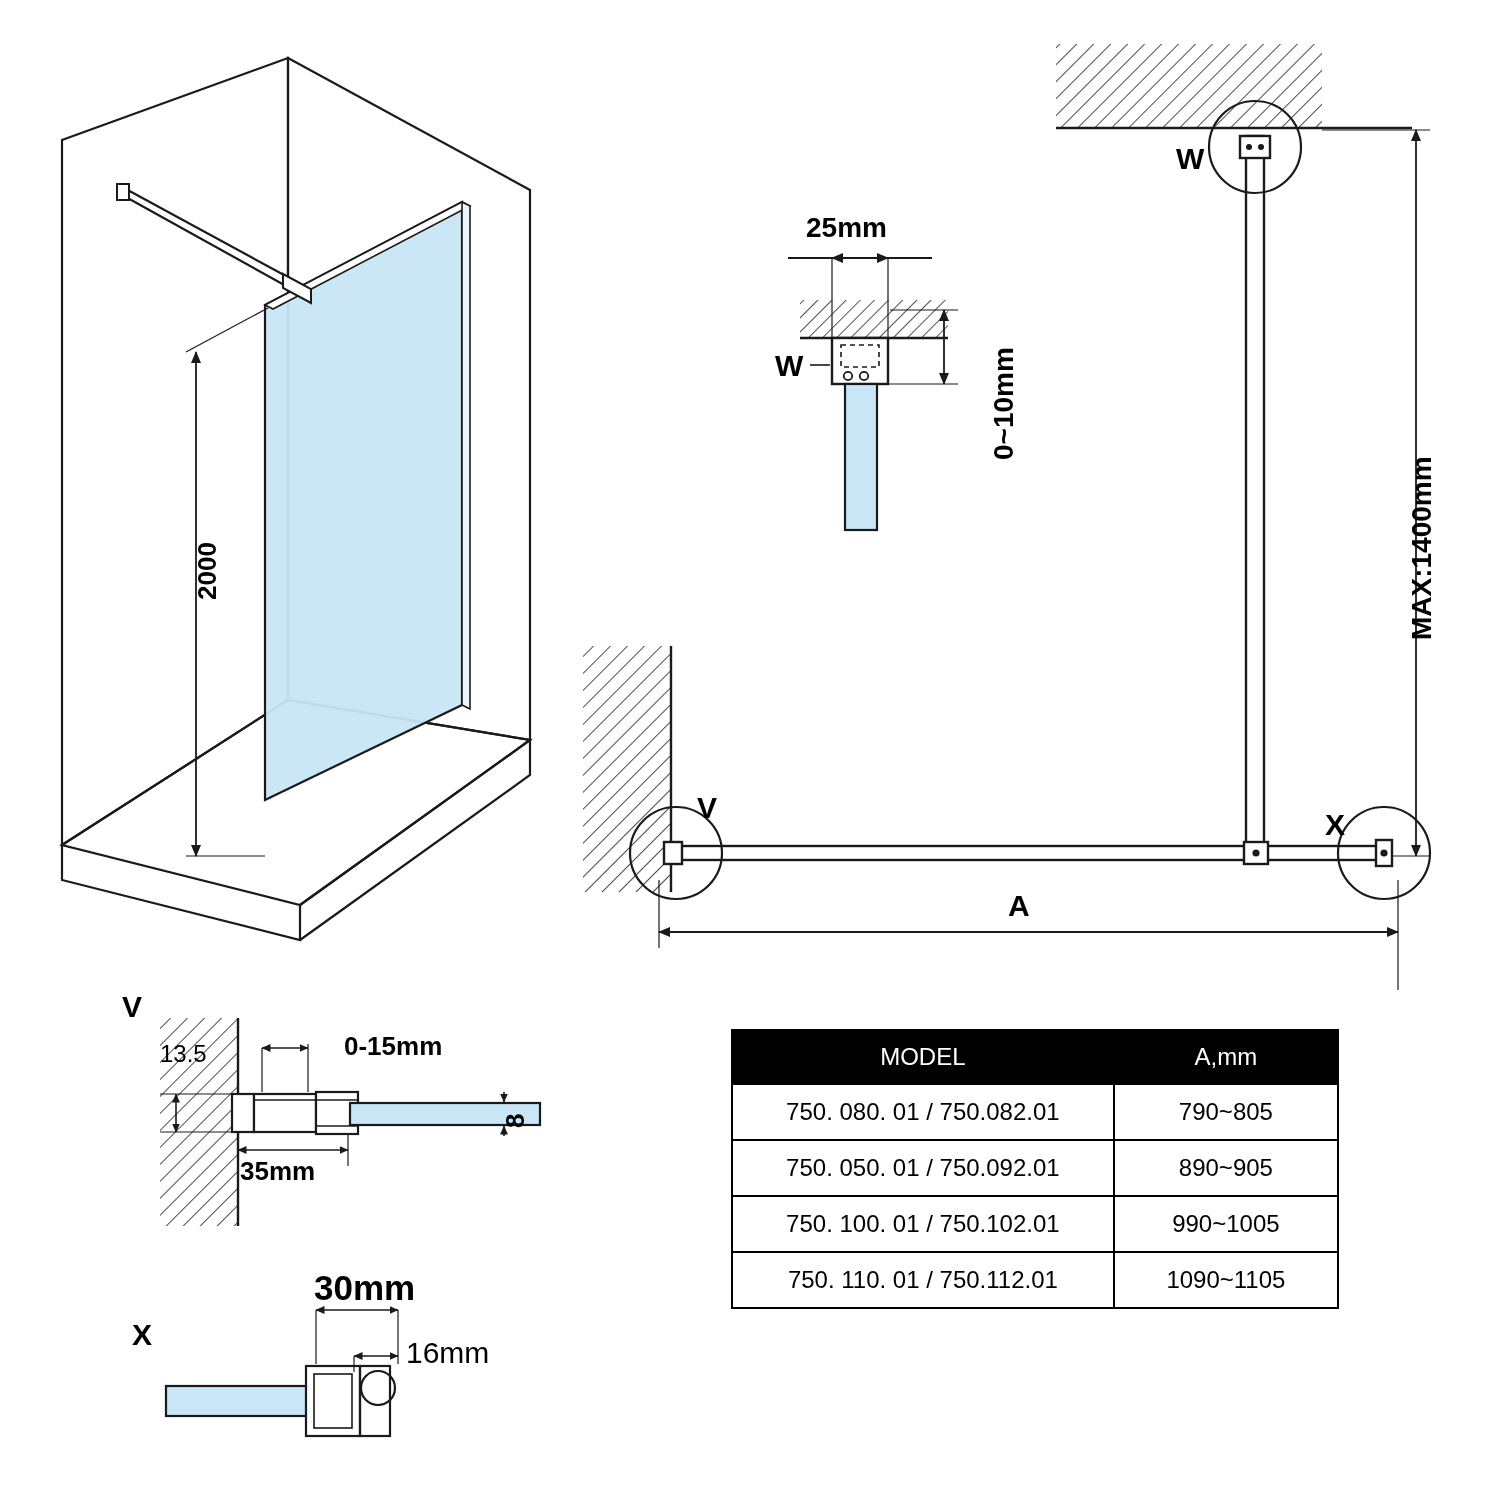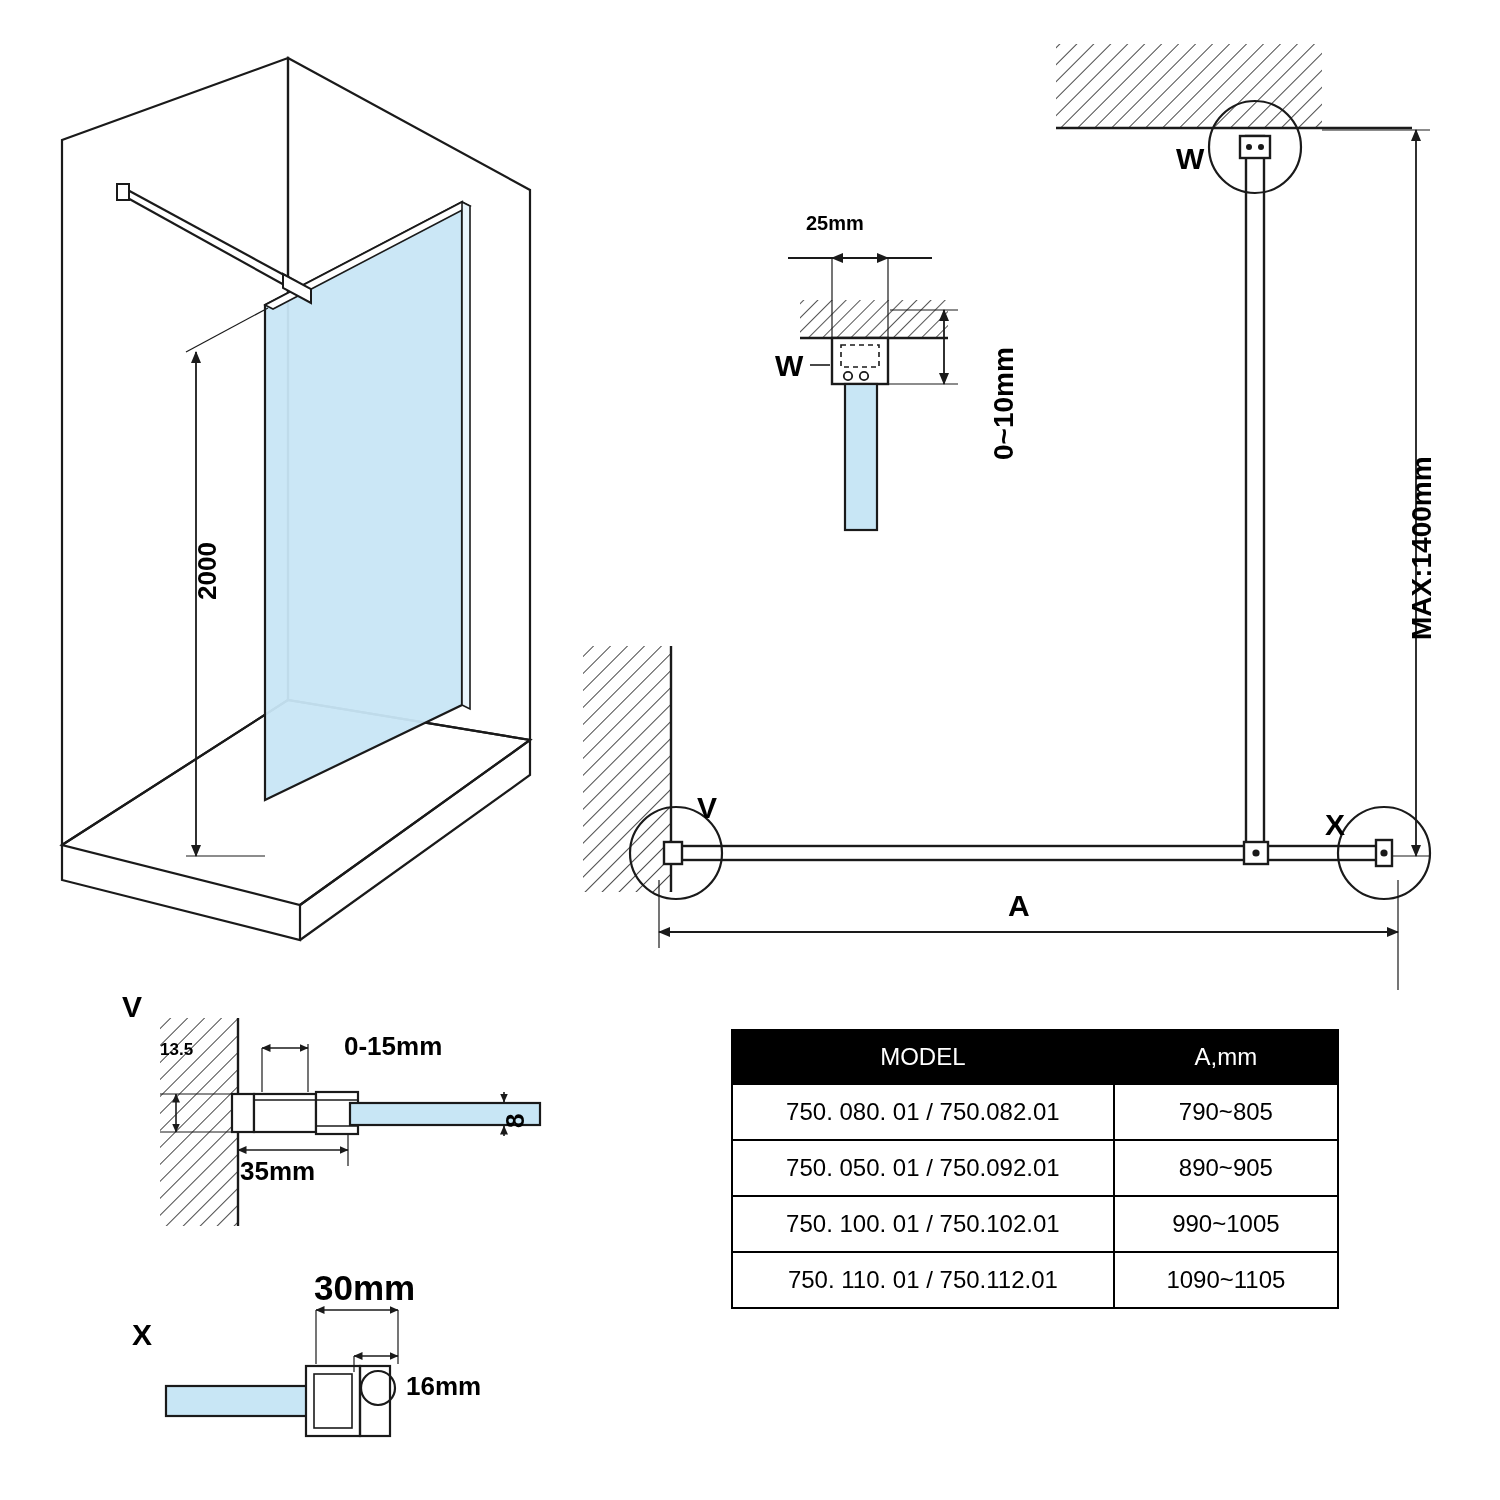--- a/index.html
+++ b/index.html
@@ -235,51 +235,51 @@
       <line x1="398" y1="1310" x2="398" y2="1364" stroke="#1a1a1a" stroke-width="1.2"></line>
 
       <line x1="354" y1="1356" x2="398" y2="1356" stroke="#1a1a1a" stroke-width="1.6" marker-start="url(#arrStartS)" marker-end="url(#arrEndS)"></line>
       <line x1="354" y1="1356" x2="354" y2="1372" stroke="#1a1a1a" stroke-width="1.2"></line>
     </g>
 
   </svg>
 
   <div class="lbl rot90" style="left:192px; top:600px; font-size:26px; font-weight:bold;">2000</div>
 
-  <div class="lbl" style="left:806px; top:212px; font-size:20px; font-weight:bold;">25mm</div>
+  <div class="lbl" style="left:806px; top:212px; font-size:28px; font-weight:bold;">25mm</div>
 
   <div class="lbl rot90" style="left:988px; top:460px; font-size:28px; font-weight:bold;">0~10mm</div>
 
   <div class="lbl" style="left:775px; top:349px; font-size:30px; font-weight:bold;">W</div>
 
   <div class="lbl" style="left:1176px; top:142px; font-size:30px; font-weight:bold;">W</div>
 
   <div class="lbl" style="left:697px; top:791px; font-size:30px; font-weight:bold;">V</div>
 
   <div class="lbl" style="left:1325px; top:808px; font-size:30px; font-weight:bold;">X</div>
 
   <div class="lbl" style="left:1008px; top:889px; font-size:30px; font-weight:bold;">A</div>
 
   <div class="lbl rot90" style="left:1406px; top:640px; font-size:28px; font-weight:bold;">MAX:1400mm</div>
 
   <div class="lbl" style="left:122px; top:990px; font-size:30px; font-weight:bold;">V</div>
 
-  <div class="lbl" style="left:160px; top:1040px; font-size:17px; font-weight:bold;">13.5</div>
+  <div class="lbl" style="left:160px; top:1040px; font-size:24px; font-weight:normal;">13.5</div>
 
   <div class="lbl" style="left:300px; top:1031px; font-size:26px; font-weight:bold;margin-left:44px;">0-15mm</div>
 
   <div class="lbl" style="left:240px; top:1156px; font-size:26px; font-weight:bold;text-align:center;">35mm</div>
 
   <div class="lbl rot90" style="left:500px; top:1128px; font-size:26px; font-weight:bold;">8</div>
 
   <div class="lbl" style="left:132px; top:1318px; font-size:30px; font-weight:bold;">X</div>
 
   <div class="lbl" style="left:314px; top:1268px; font-size:35px; font-weight:bold;">30mm</div>
 
-  <div class="lbl" style="left:406px; top:1336px; font-size:26px; font-weight:bold;margin-top:35px;">16mm</div>
+  <div class="lbl" style="left:406px; top:1336px; font-size:30px; font-weight:normal;">16mm</div>
 
   <table class="spec-table">
     <thead>
       <tr>
         <th class="col-model">MODEL</th>
         <th class="col-a">A,mm</th>
       </tr>
     </thead>
     <tbody>
       <tr>

